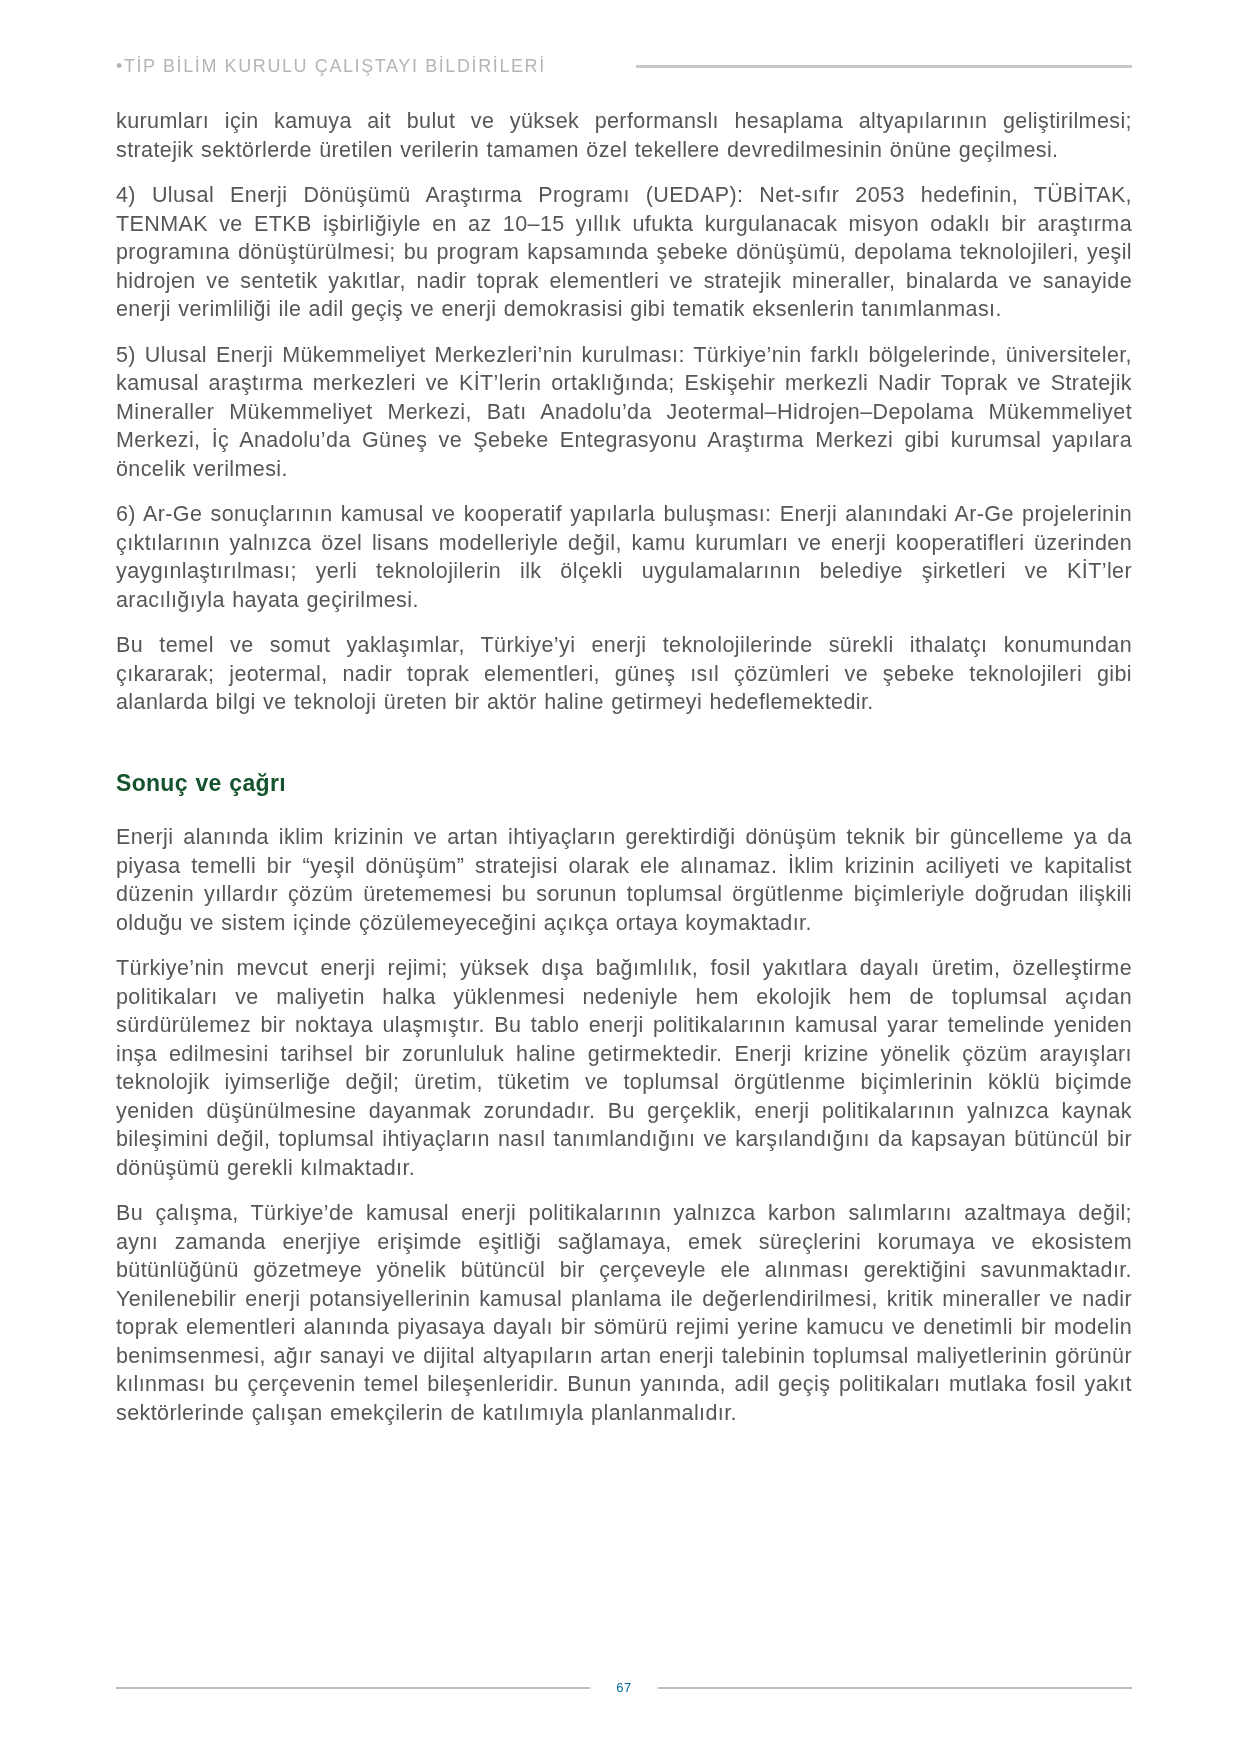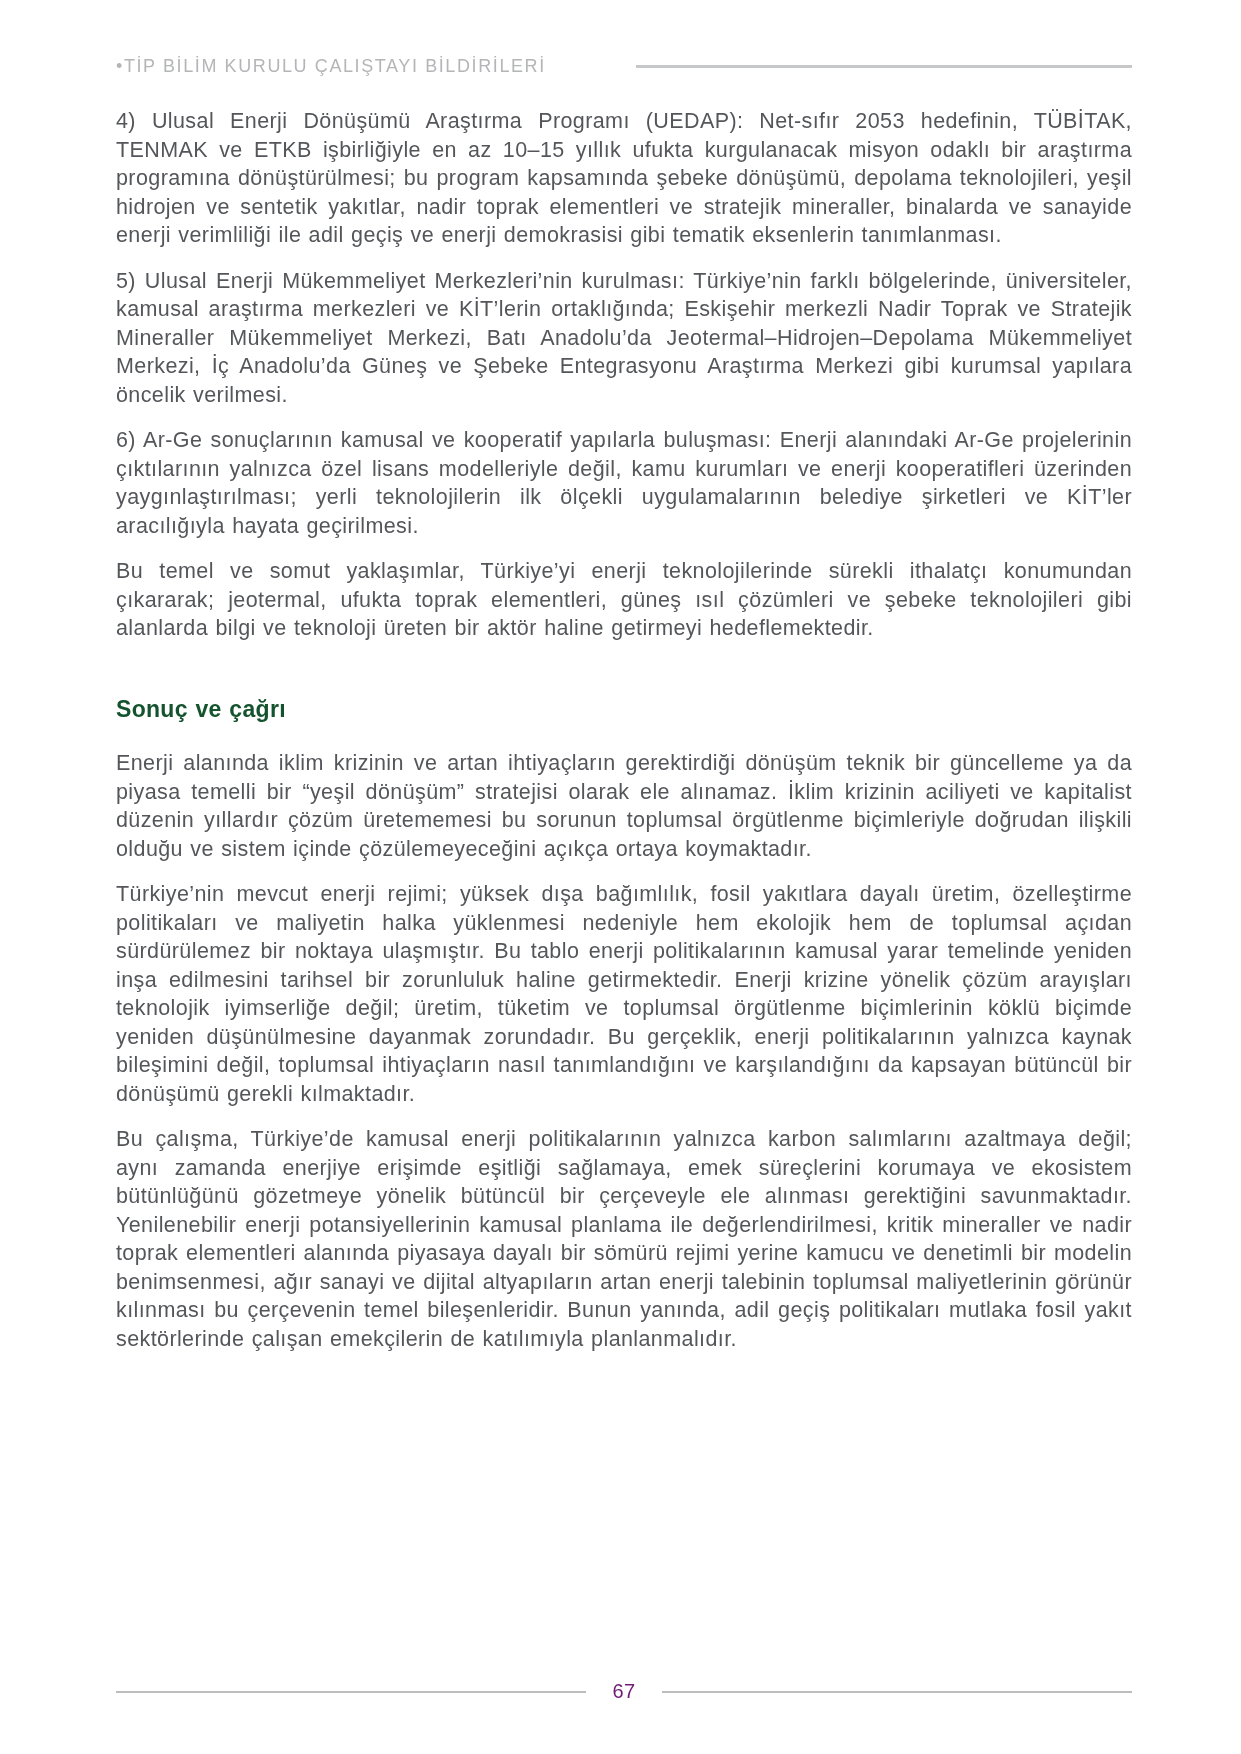--- a/index.html
+++ b/index.html
@@ -61,40 +61,41 @@
     display: flex;
     align-items: center;
     gap: 26px;
   }
   .footer-rule {
     flex: 1;
     height: 2px;
     background: #bcbdbf;
   }
   .page-number {
-    font-size: 20px;
-    color: #701a75;
+    font-size: 13px;
+    color: #0369a1;
     letter-spacing: 0.5px;
   }
 </style>
 </head>
 <body>
 
 <div class="page">
 
   <div class="header">
     <span class="header-title">•TİP BİLİM KURULU ÇALIŞTAYI BİLDİRİLERİ</span>
     <div class="header-rule"></div>
   </div>
 
   <div class="content">
+    <p class="para">kurumları için kamuya ait bulut ve yüksek performanslı hesaplama altyapılarının geliştirilmesi; stratejik sektörlerde üretilen verilerin tamamen özel tekellere devredilmesinin önüne geçilmesi.</p>
     <p class="para">4) Ulusal Enerji Dönüşümü Araştırma Programı (UEDAP): Net-sıfır 2053 hedefinin, TÜBİTAK, TENMAK ve ETKB işbirliğiyle en az 10–15 yıllık ufukta kurgulanacak misyon odaklı bir araştırma programına dönüştürülmesi; bu program kapsamında şebeke dönüşümü, depolama teknolojileri, yeşil hidrojen ve sentetik yakıtlar, nadir toprak elementleri ve stratejik mineraller, binalarda ve sanayide enerji verimliliği ile adil geçiş ve enerji demokrasisi gibi tematik eksenlerin tanımlanması.</p>
     <p class="para">5) Ulusal Enerji Mükemmeliyet Merkezleri’nin kurulması: Türkiye’nin farklı bölgelerinde, üniversiteler, kamusal araştırma merkezleri ve KİT’lerin ortaklığında; Eskişehir merkezli Nadir Toprak ve Stratejik Mineraller Mükemmeliyet Merkezi, Batı Anadolu’da Jeotermal–Hidrojen–Depolama Mükemmeliyet Merkezi, İç Anadolu’da Güneş ve Şebeke Entegrasyonu Araştırma Merkezi gibi kurumsal yapılara öncelik verilmesi.</p>
     <p class="para">6) Ar-Ge sonuçlarının kamusal ve kooperatif yapılarla buluşması: Enerji alanındaki Ar-Ge projelerinin çıktılarının yalnızca özel lisans modelleriyle değil, kamu kurumları ve enerji kooperatifleri üzerinden yaygınlaştırılması; yerli teknolojilerin ilk ölçekli uygulamalarının belediye şirketleri ve KİT’ler aracılığıyla hayata geçirilmesi.</p>
-    <p class="para">Bu temel ve somut yaklaşımlar, Türkiye’yi enerji teknolojilerinde sürekli ithalatçı konumundan çıkararak; jeotermal, ufukta toprak elementleri, güneş ısıl çözümleri ve şebeke teknolojileri gibi alanlarda bilgi ve teknoloji üreten bir aktör haline getirmeyi hedeflemektedir.</p>
+    <p class="para">Bu temel ve somut yaklaşımlar, Türkiye’yi enerji teknolojilerinde sürekli ithalatçı konumundan çıkararak; jeotermal, nadir toprak elementleri, güneş ısıl çözümleri ve şebeke teknolojileri gibi alanlarda bilgi ve teknoloji üreten bir aktör haline getirmeyi hedeflemektedir.</p>
 
     <h2 class="section-heading">Sonuç ve çağrı</h2>
 
     <p class="para">Enerji alanında iklim krizinin ve artan ihtiyaçların gerektirdiği dönüşüm teknik bir güncelleme ya da piyasa temelli bir “yeşil dönüşüm” stratejisi olarak ele alınamaz. İklim krizinin aciliyeti ve kapitalist düzenin yıllardır çözüm üretememesi bu sorunun toplumsal örgütlenme biçimleriyle doğrudan ilişkili olduğu ve sistem içinde çözülemeyeceğini açıkça ortaya koymaktadır.</p>
     <p class="para">Türkiye’nin mevcut enerji rejimi; yüksek dışa bağımlılık, fosil yakıtlara dayalı üretim, özelleştirme politikaları ve maliyetin halka yüklenmesi nedeniyle hem ekolojik hem de toplumsal açıdan sürdürülemez bir noktaya ulaşmıştır. Bu tablo enerji politikalarının kamusal yarar temelinde yeniden inşa edilmesini tarihsel bir zorunluluk haline getirmektedir. Enerji krizine yönelik çözüm arayışları teknolojik iyimserliğe değil; üretim, tüketim ve toplumsal örgütlenme biçimlerinin köklü biçimde yeniden düşünülmesine dayanmak zorundadır. Bu gerçeklik, enerji politikalarının yalnızca kaynak bileşimini değil, toplumsal ihtiyaçların nasıl tanımlandığını ve karşılandığını da kapsayan bütüncül bir dönüşümü gerekli kılmaktadır.</p>
     <p class="para">Bu çalışma, Türkiye’de kamusal enerji politikalarının yalnızca karbon salımlarını azaltmaya değil; aynı zamanda enerjiye erişimde eşitliği sağlamaya, emek süreçlerini korumaya ve ekosistem bütünlüğünü gözetmeye yönelik bütüncül bir çerçeveyle ele alınması gerektiğini savunmaktadır. Yenilenebilir enerji potansiyellerinin kamusal planlama ile değerlendirilmesi, kritik mineraller ve nadir toprak elementleri alanında piyasaya dayalı bir sömürü rejimi yerine kamucu ve denetimli bir modelin benimsenmesi, ağır sanayi ve dijital altyapıların artan enerji talebinin toplumsal maliyetlerinin görünür kılınması bu çerçevenin temel bileşenleridir. Bunun yanında, adil geçiş politikaları mutlaka fosil yakıt sektörlerinde çalışan emekçilerin de katılımıyla planlanmalıdır.</p>
   </div>
 
   <div class="footer">
     <div class="footer-rule"></div>

